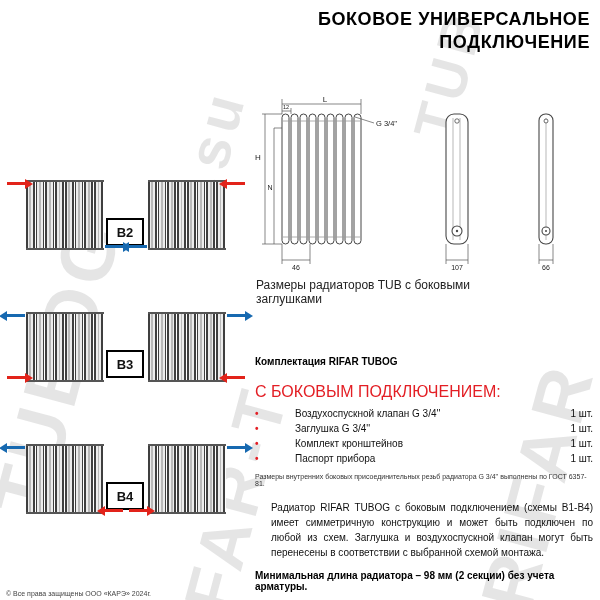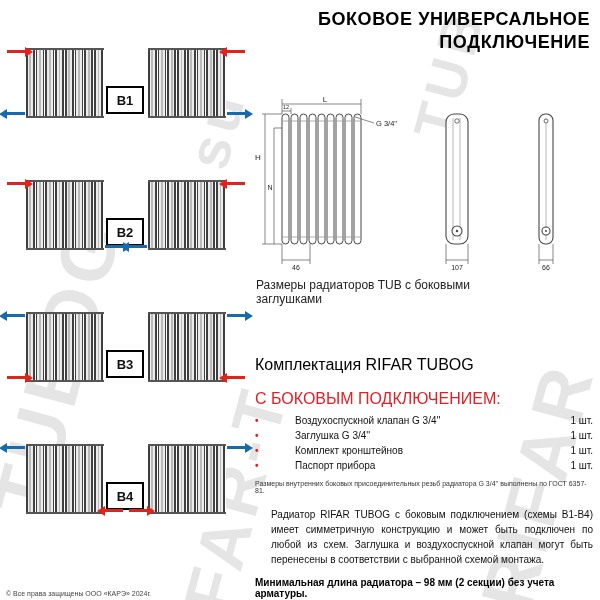--- a/index.html
+++ b/index.html
@@ -31,21 +31,21 @@
   .arrow.return{--ac:#1769b0;}
   .arrow::after{content:"";position:absolute;top:-3.5px;width:0;height:0;
        border-top:5px solid transparent;border-bottom:5px solid transparent;}
   .arrow.right::after{right:-8px;border-left:8px solid var(--ac);}
   .arrow.left::after{left:-8px;border-right:8px solid var(--ac);}
   
   .drawing{position:absolute;left:250px;top:94px;z-index:2;}
   .drawing-caption{position:absolute;left:256px;top:278px;width:250px;font-size:12px;color:#222;z-index:2;}
   
   .right-col{position:absolute;left:255px;top:356px;width:338px;z-index:2;}
-  .pk-head{font-size:16px;font-weight:normal;color:#000;margin:0;}
+  .pk-head{font-size:10px;font-weight:bold;color:#000;margin:0;}
   .pk-subhead{font-size:16px;font-weight:normal;color:#e31e24;margin-top:16px;}
   .pk-list{margin-top:7px;}
   .pk-row{display:flex;align-items:baseline;font-size:10px;margin:4px 0;}
   .pk-dot{color:#e31e24;font-weight:bold;width:11px;flex:0 0 11px;}
   .pk-name{flex:1;padding-left:29px;}
   .pk-qty{text-align:right;}
   .pk-note{margin-top:9px;font-size:7px;color:#333;}
   .desc{margin-top:13px;font-size:10px;line-height:1.5;text-align:justify;color:#111;margin-left:16px;}
   .minlen{margin-top:10px;font-size:10px;font-weight:bold;color:#000;}
   .footer{position:absolute;left:6px;bottom:3px;font-size:7px;color:#444;z-index:2;}
@@ -60,29 +60,20 @@
   <span class="wm" style="left:200px;top:155px;font-size:58px;transform:rotate(-75deg);">.su</span>
   <span class="wm" style="left:505px;top:565px;font-size:74px;transform:rotate(-75deg);">RIFAR</span>
   <span class="wm" style="left:432px;top:105px;font-size:56px;transform:rotate(-75deg);">TUB</span>
   <span class="wm" style="left:185px;top:648px;font-size:68px;transform:rotate(-75deg);">RIFAR-T</span>
 
   <div class="title">
     <div>БОКОВОЕ УНИВЕРСАЛЬНОЕ</div>
     <div>ПОДКЛЮЧЕНИЕ</div>
   </div>
 
-  <div class="scheme" style="top:46px;">
-    <div class="rad a"></div>
-    <div class="rad b"></div>
-    <div class="scheme-label">В1</div>
-    <span class="arrow supply right" style="left:1px;top:4px;"></span>
-    <span class="arrow return left" style="left:1px;top:66px;"></span>
-    <span class="arrow supply left" style="left:221px;top:4px;"></span>
-    <span class="arrow return right" style="left:221px;top:66px;"></span>
-  </div>
 
   <div class="scheme" style="top:178px;">
     <div class="rad a"></div>
     <div class="rad b"></div>
     <div class="scheme-label">В2</div>
     <span class="arrow supply right" style="left:1px;top:4px;"></span>
     <span class="arrow supply left" style="left:221px;top:4px;"></span>
     <span class="arrow return right" style="left:99px;top:67px;"></span>
     <span class="arrow return left" style="left:123px;top:67px;"></span>
   </div>

